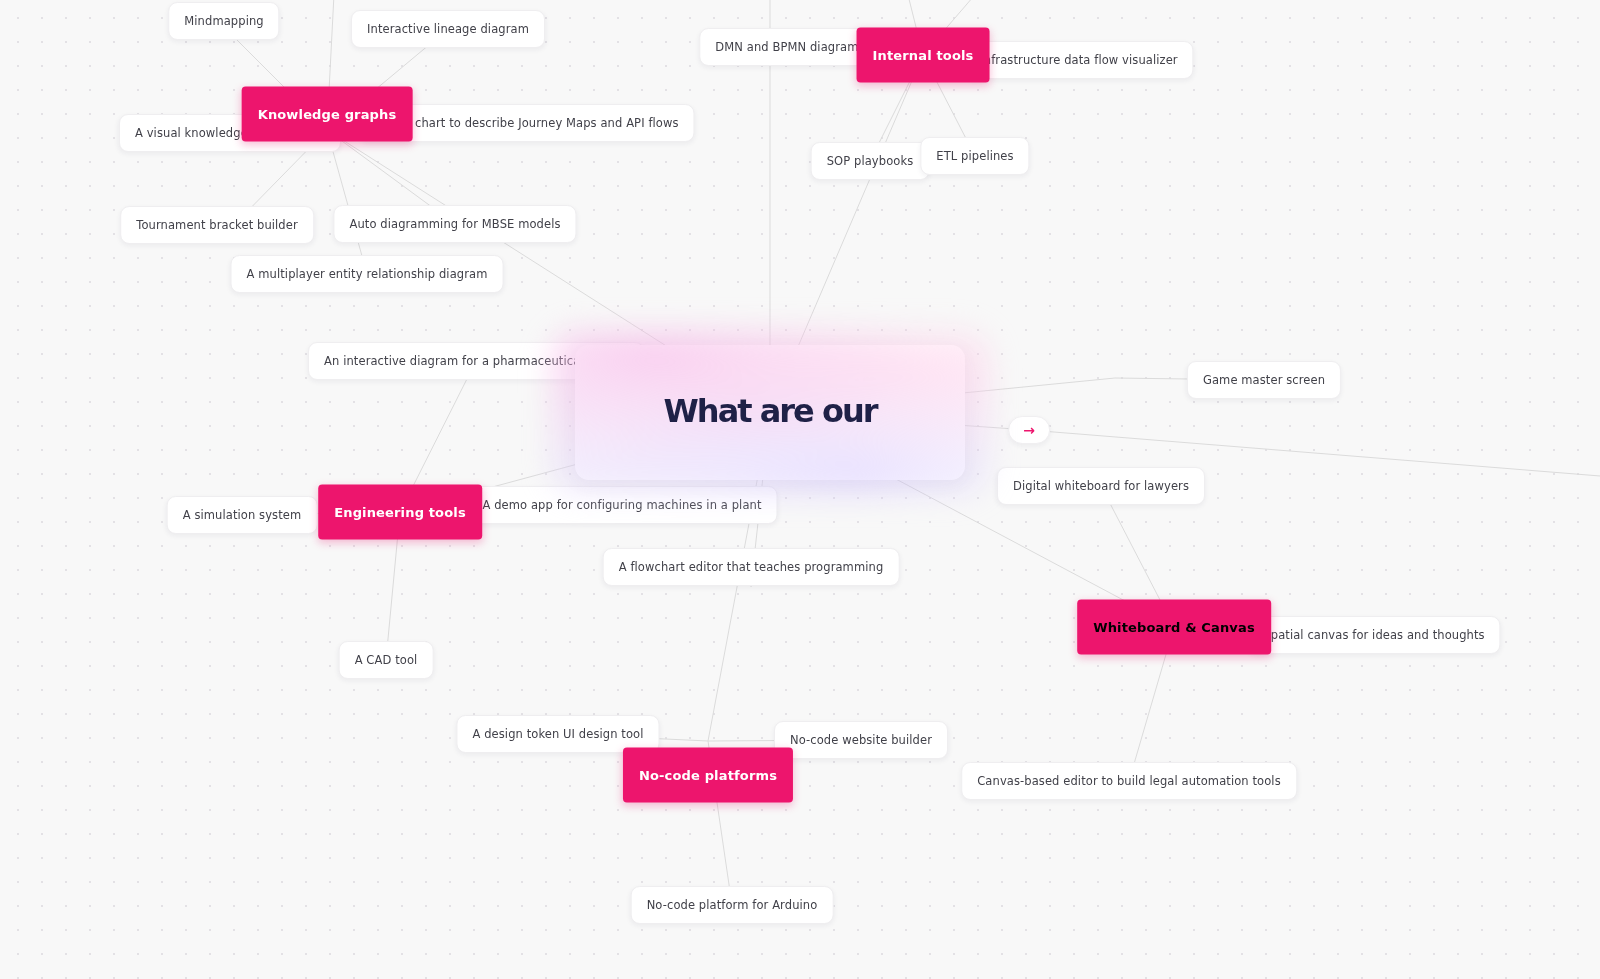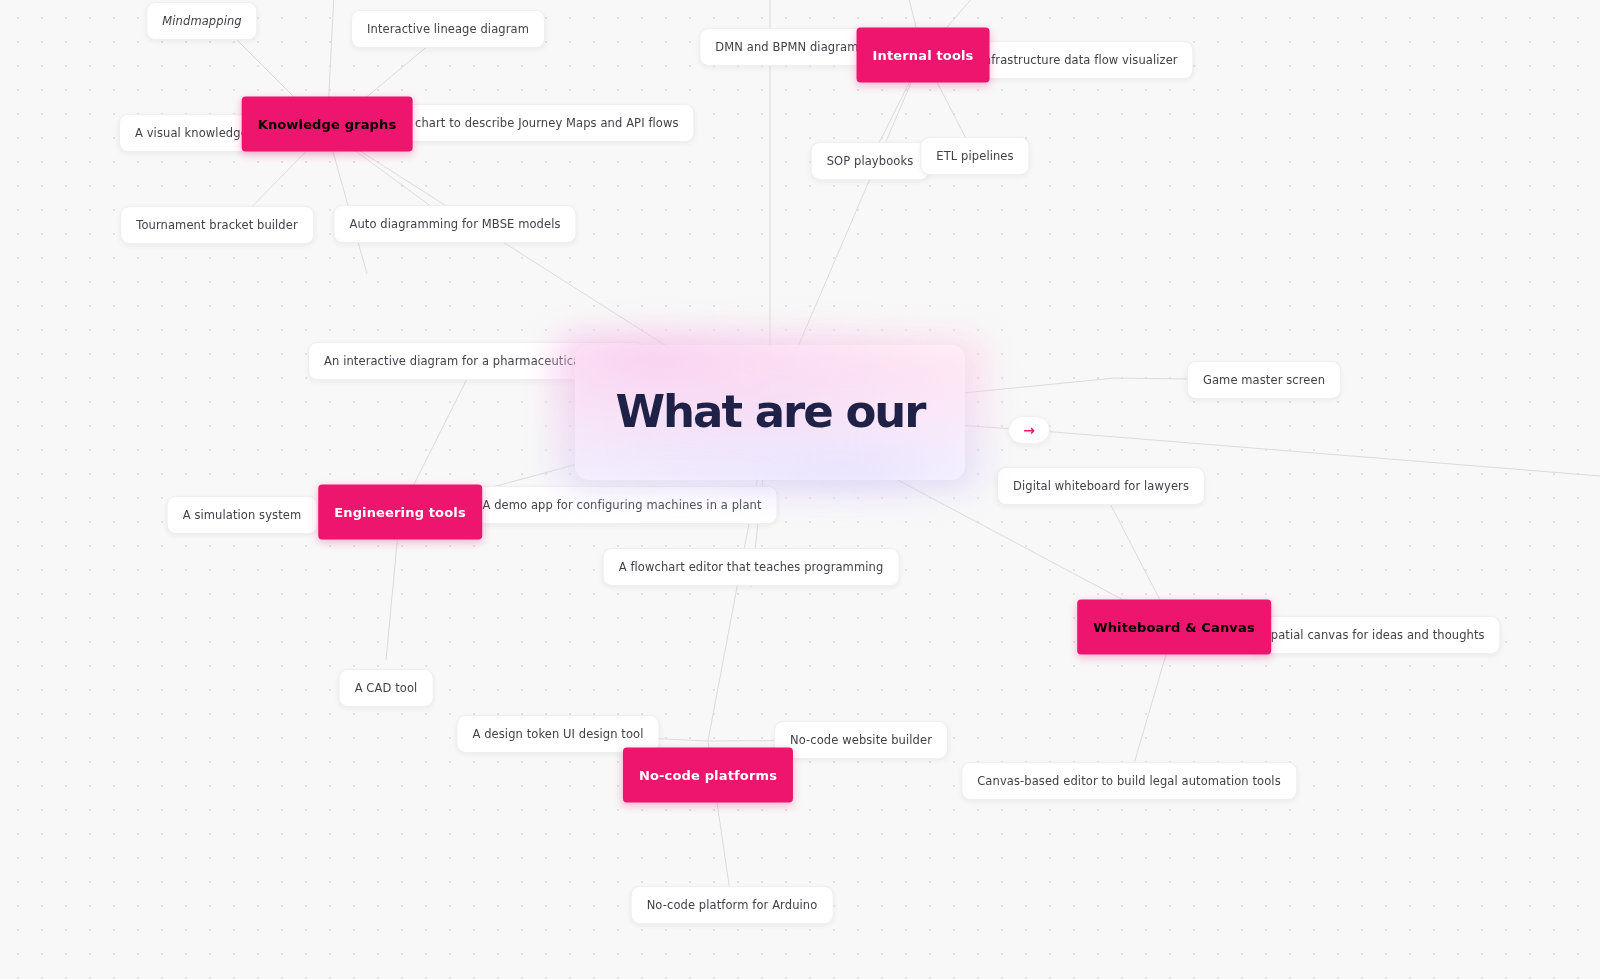--- a/index.html
+++ b/index.html
@@ -62,21 +62,21 @@
     z-index:-1;
     border-radius:30px;
     background:
       radial-gradient(ellipse at 22% 15%, rgba(246,183,232,.65), transparent 58%),
       radial-gradient(ellipse at 85% 25%, rgba(255,205,233,.55), transparent 55%),
       radial-gradient(ellipse at 70% 90%, rgba(213,199,255,.5), transparent 60%),
       radial-gradient(ellipse at 10% 85%, rgba(224,210,250,.45), transparent 55%);
     filter:blur(14px);
   }
   .central-title{
-    font-size:45px;
+    font-size:32px;
     font-weight:800;
     letter-spacing:-2px;
     line-height:1.05;
     text-align:center;
   }
 </style>
 </head>
 <body>
 
 <div class="stage">
@@ -115,41 +115,42 @@
       <line x1="708" y1="741" x2="558" y2="734" stroke="#dbdbdb" stroke-width="1"></line>
       <line x1="708" y1="741" x2="861" y2="740" stroke="#dbdbdb" stroke-width="1"></line>
       <line x1="708" y1="741" x2="732" y2="905" stroke="#dbdbdb" stroke-width="1"></line>
     </svg>
 
   <div class="central" id="central-node" style="left: 575px; top: 344.5px; width: 390px; height: 135px;">
     <div class="central-title" style="color: rgb(31, 33, 71);">
       <div>What are our</div>
     </div>
   </div>
-<div class="node leaf" style="left: 202px; top: 21px; font-style: italic;"><span>Mindmapping</span></div>
+<div class="node leaf" style="left: 224px; top: 21px;"><span>Mindmapping</span></div>
     <div class="node leaf" style="left: 448px; top: 29px;"><span>Interactive lineage diagram</span></div>
     <div class="node leaf" style="left: 230px; top: 133px;"><span>A visual knowledge managemen</span></div>
     <div class="node leaf" style="left: 527px; top: 123px;"><span>A flow chart to describe Journey Maps and API flows</span></div>
     <div class="node leaf" style="left: 217px; top: 225px;"><span>Tournament bracket builder</span></div>
     <div class="node leaf" style="left: 455px; top: 224px;"><span>Auto diagramming for MBSE models</span></div>
+    <div class="node leaf" style="left: 367px; top: 274px;"><span>A multiplayer entity relationship diagram</span></div>
     <div class="node leaf" style="left: 800px; top: 47px;"><span>DMN and BPMN diagram edit</span></div>
     <div class="node leaf" style="left: 1079px; top: 60px;"><span>Infrastructure data flow visualizer</span></div>
     <div class="node leaf" style="left: 870px; top: 161px;"><span>SOP playbooks</span></div>
     <div class="node leaf" style="left: 975px; top: 156px;"><span>ETL pipelines</span></div>
     <div class="node leaf" style="left: 476px; top: 361px;"><span>An interactive diagram for a pharmaceutical project</span></div>
     <div class="node leaf" style="left: 1264px; top: 380px;"><span>Game master screen</span></div>
     <div class="node leaf" style="left: 1101px; top: 486px;"><span>Digital whiteboard for lawyers</span></div>
     <div class="node leaf" style="left: 242px; top: 515px;"><span>A simulation system</span></div>
     <div class="node leaf" style="left: 622px; top: 505px;"><span>A demo app for configuring machines in a plant</span></div>
     <div class="node leaf" style="left: 751px; top: 567px;"><span>A flowchart editor that teaches programming</span></div>
-    <div class="node leaf" style="left: 386px; top: 688px;"><span>A CAD tool</span></div>
+    <div class="node leaf" style="left: 386px; top: 660px;"><span>A CAD tool</span></div>
     <div class="node leaf" style="left: 1374px; top: 635px;"><span>Spatial canvas for ideas and thoughts</span></div>
     <div class="node leaf" style="left: 558px; top: 734px;"><span>A design token UI design tool</span></div>
     <div class="node leaf" style="left: 861px; top: 740px;"><span>No-code website builder</span></div>
     <div class="node leaf" style="left: 1129px; top: 781px;"><span>Canvas-based editor to build legal automation tools</span></div>
     <div class="node leaf" style="left: 732px; top: 905px;"><span>No-code platform for Arduino</span></div>
-    <div class="node category" style="left: 327px; top: 124px; background: rgb(237, 21, 109); color: #000000; text-align: center;"><span>Knowledge graphs</span></div>
+    <div class="node category" style="left: 327px; top: 114px; background: rgb(237, 21, 109); color: #ffffff; text-align: center;"><span>Knowledge graphs</span></div>
     <div class="node category" style="left: 923px; top: 55px; background: rgb(237, 21, 109); color: rgb(255, 255, 255);"><span>Internal tools</span></div>
     <div class="node category" style="left: 400px; top: 512px; background: rgb(237, 21, 109); color: rgb(255, 255, 255);"><span>Engineering tools</span></div>
     <div class="node category" style="left: 1174px; top: 627px; background: rgb(237, 21, 109); color: #000000;"><span>Whiteboard &amp; Canvas</span></div>
     <div class="node category" style="left: 708px; top: 741px; background: rgb(237, 21, 109); color: rgb(255, 255, 255); margin-top: 34px;"><span>No-code platforms</span></div>
     <div class="node connector-pill" style="left: 1029px; top: 430px; color: rgb(237, 21, 109);"><span>→</span></div>
   </div>
 
 </body></html>

